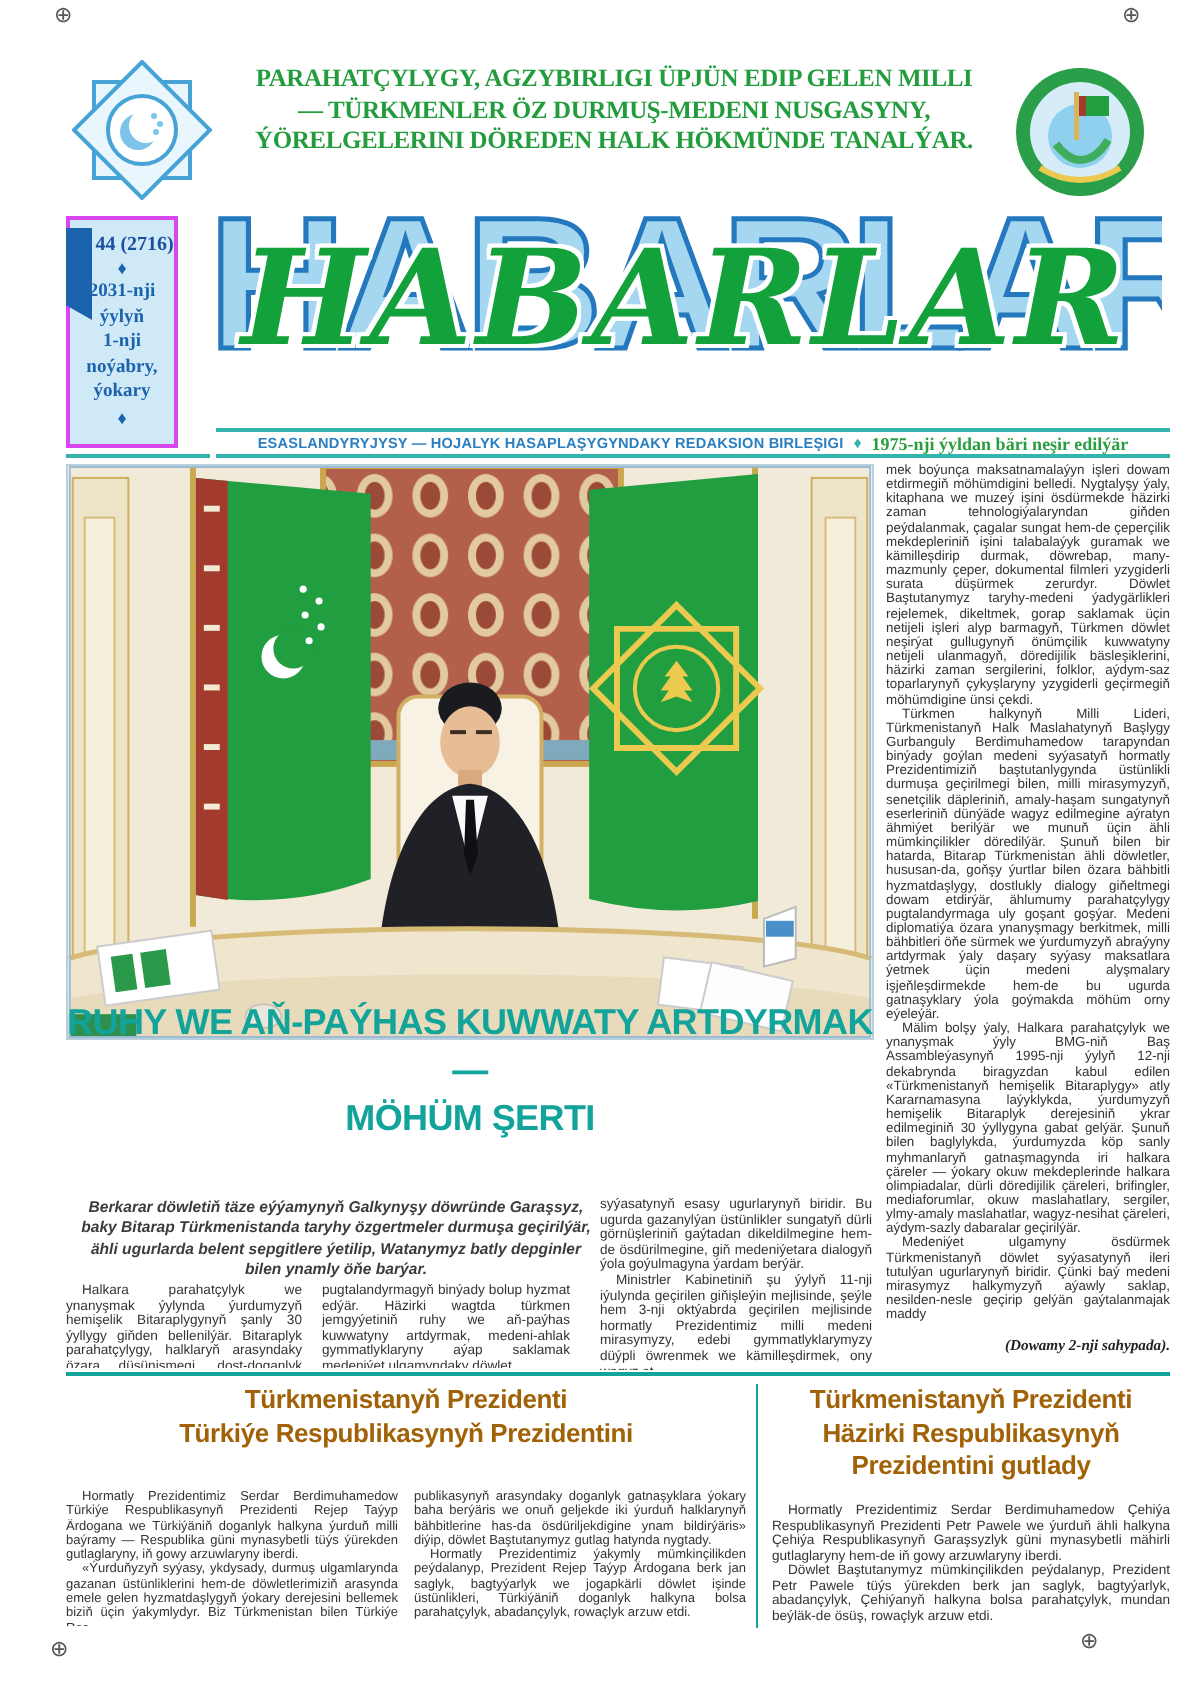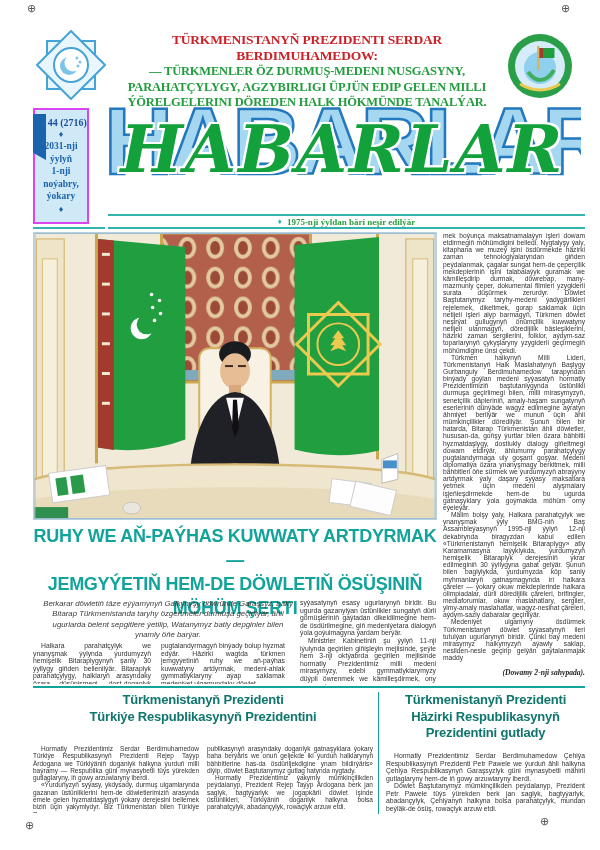--- a/index.html
+++ b/index.html
@@ -37,40 +37,40 @@
             border-bottom:2px solid #35b3af;box-sizing:border-box;display:flex;
             align-items:center;justify-content:center;gap:5px;white-space:nowrap;}
   .bar-left{color:#2a7fc0;font-size:7.3px;font-weight:bold;letter-spacing:0.1px;}
   .bar-diamond{color:#35b3af;font-size:8px;}
   .bar-right{color:#2a9e3f;font-size:9px;font-weight:bold;font-family:"Liberation Serif",serif;}
 
   
   .photo{left:33px;top:232px;width:404px;height:288px;border:1px solid #b8cfdd;box-sizing:border-box;}
 
   
-  .headline{left:33px;top:524px;width:404px;text-align:center;color:#12a39b;
+  .headline{left:33px;top:499px;width:404px;text-align:center;color:#12a39b;
             font-weight:bold;font-size:18px;line-height:24px;letter-spacing:-0.3px;}
   .intro{left:40px;top:599px;width:256px;text-align:center;color:#3c3c3c;
-         font-style:italic;font-weight:normal;font-size:7.8px;line-height:10.4px;}
+         font-style:italic;font-weight:bold;font-size:7.8px;line-height:10.4px;}
   .bodytxt{font-size:6.8px;line-height:7.6px;color:#333;text-align:justify;overflow:hidden;}
   .bodytxt p{margin:0;}
   .bodytxt p.ind{text-indent:8px;}
   .col1{left:33px;top:642px;width:118px;height:42px;}
   .col2{left:161px;top:642px;width:124px;height:42px;}
   .col3{left:300px;top:599px;width:136px;height:86px;}
   .rightcol{left:443px;top:232px;width:142px;height:436px;font-size:6.7px;line-height:7.15px;}
   .dowamy{left:443px;top:668px;width:142px;text-align:right;
           font-family:"Liberation Serif",serif;font-weight:bold;font-style:italic;
           font-size:7.6px;color:#222;}
 
   .rule-teal{left:33px;top:686px;width:552px;height:0;border-top:2px solid #12a39b;}
   .vdivider{left:378px;top:692px;width:0;height:122px;border-left:1.5px solid #12a39b;}
 
   
-  .b-headline{text-align:center;color:#0f766e;font-weight:bold;font-size:13px;line-height:16.5px;letter-spacing:-0.2px;}
+  .b-headline{text-align:center;color:#a16207;font-weight:bold;font-size:13px;line-height:16.5px;letter-spacing:-0.2px;}
   .bl-head{left:33px;top:692px;width:340px;}
   .br-head{left:386px;top:692px;width:199px;}
   .bl-col1{left:33px;top:745px;width:166px;height:68px;font-size:6.5px;line-height:7.3px;}
   .bl-col2{left:207px;top:745px;width:166px;height:68px;font-size:6.5px;line-height:7.3px;}
   .br-body{left:386px;top:752px;width:199px;height:70px;font-size:6.8px;line-height:7.5px;}
 </style>
 </head>
 <body>
 
 <div class="page">
@@ -87,23 +87,22 @@
       <circle cx="35" cy="35" r="17" fill="#ffffff" stroke="#46a3d6" stroke-width="2"></circle>
       <circle cx="33" cy="36" r="9" fill="#7cc4e8"></circle>
       <circle cx="37" cy="33" r="8.5" fill="#ffffff"></circle>
       <circle cx="41" cy="28" r="1.5" fill="#7cc4e8"></circle>
       <circle cx="44" cy="32" r="1.5" fill="#7cc4e8"></circle>
       <circle cx="42" cy="36" r="1.5" fill="#7cc4e8"></circle>
     </svg>
   </div>
 
   <div class="abs quote-text">
-    <div class="quote-l1">TÜRKMENISTANYŇ PREZIDENTI SERDAR BERDIMUHAMEDOW:</div>
+    <div class="quote-l">PARAHATÇYLYGY, AGZYBIRLIGI ÜPJÜN EDIP GELEN MILLI</div>
     <div class="quote-l">— TÜRKMENLER ÖZ DURMUŞ-MEDENI NUSGASYNY,</div>
-    <div class="quote-l">PARAHATÇYLYGY, AGZYBIRLIGI ÜPJÜN EDIP GELEN MILLI</div>
     <div class="quote-l">ÝÖRELGELERINI DÖREDEN HALK HÖKMÜNDE TANALÝAR.</div>
   </div>
 
   <div class="abs" style="left:506px;top:32px;width:68px;height:68px;">
     <svg width="68" height="68" viewBox="0 0 68 68">
       <circle cx="34" cy="34" r="32" fill="#2a9e48"></circle>
       <circle cx="34" cy="34" r="25" fill="#d6ecf8"></circle>
       <circle cx="34" cy="36" r="16" fill="#8fd0ee"></circle>
       <path d="M22,40 q6,8 12,8 q8,0 14,-10" fill="none" stroke="#3fae5c" stroke-width="4"></path>
       <rect x="31" y="14" width="2.5" height="24" fill="#d8b55a"></rect>
@@ -125,20 +124,21 @@
     <div class="issue-diamond">♦</div>
   </div>
   <div class="abs issue-underline"></div>
 
   <div class="abs logo-zone">
     <div class="logo-block">HABARLAR</div>
     <div class="logo-script">HABARLAR</div>
   </div>
 
   <div class="abs mast-bar">
+    <span class="bar-left">ESASLANDYRYJYSY — HOJALYK HASAPLAŞYGYNDAKY REDAKSION BIRLEŞIGI</span>
     <span class="bar-diamond">♦</span>
     <span class="bar-right">1975-nji ýyldan bäri neşir edilýär</span>
   </div>
 
   <div class="abs photo">
     <svg width="402" height="286" viewBox="0 0 404 288">
       <rect x="0" y="0" width="404" height="288" fill="#f1ead8"></rect>
 
       <g>
         <rect x="2" y="6" width="28" height="274" fill="#eee4c8" stroke="#cfae62"></rect>
@@ -224,21 +224,20 @@
         </g>
         <polygon points="350,252 350,228 366,222 366,248" fill="#ffffff" stroke="#bbbbbb"></polygon>
         <rect x="351" y="229" width="14" height="8" fill="#4a90c8"></rect>
       </g>
       <rect x="0.5" y="0.5" width="403" height="287" fill="none" stroke="#9bbdd4"></rect>
     </svg>
   </div>
 
   <div class="abs headline">
     <div>RUHY WE AŇ-PAÝHAS KUWWATY ARTDYRMAK —</div>
-    <div>JEMGYÝETIŇ HEM-DE DÖWLETIŇ ÖSÜŞINIŇ</div>
     <div>MÖHÜM ŞERTI</div>
   </div>
 
   <div class="abs intro">Berkarar döwletiň täze eýýamynyň Galkynyşy döwründe Garaşsyz, baky Bitarap Türkmenistanda taryhy özgertmeler durmuşa geçirilýär, ähli ugurlarda belent sepgitlere ýetilip, Watanymyz batly depginler bilen ynamly öňe barýar.</div>
 
   <div class="abs bodytxt col1">
     <p class="ind">Halkara parahatçylyk we ynanyşmak ýylynda ýurdumyzyň hemişelik Bitaraplygynyň şanly 30 ýyllygy giňden bellenilýär. Bitaraplyk parahatçylygy, halklaryň arasyndaky özara düşünişmegi, dost-doganlyk gatnaşyklaryny</p>
   </div>
   <div class="abs bodytxt col2">
     <p>pugtalandyrmagyň binýady bolup hyzmat edýär. Häzirki wagtda türkmen jemgyýetiniň ruhy we aň-paýhas kuwwatyny artdyrmak, medeni-ahlak gymmatlyklaryny aýap saklamak medeniýet ulgamyndaky döwlet</p>

